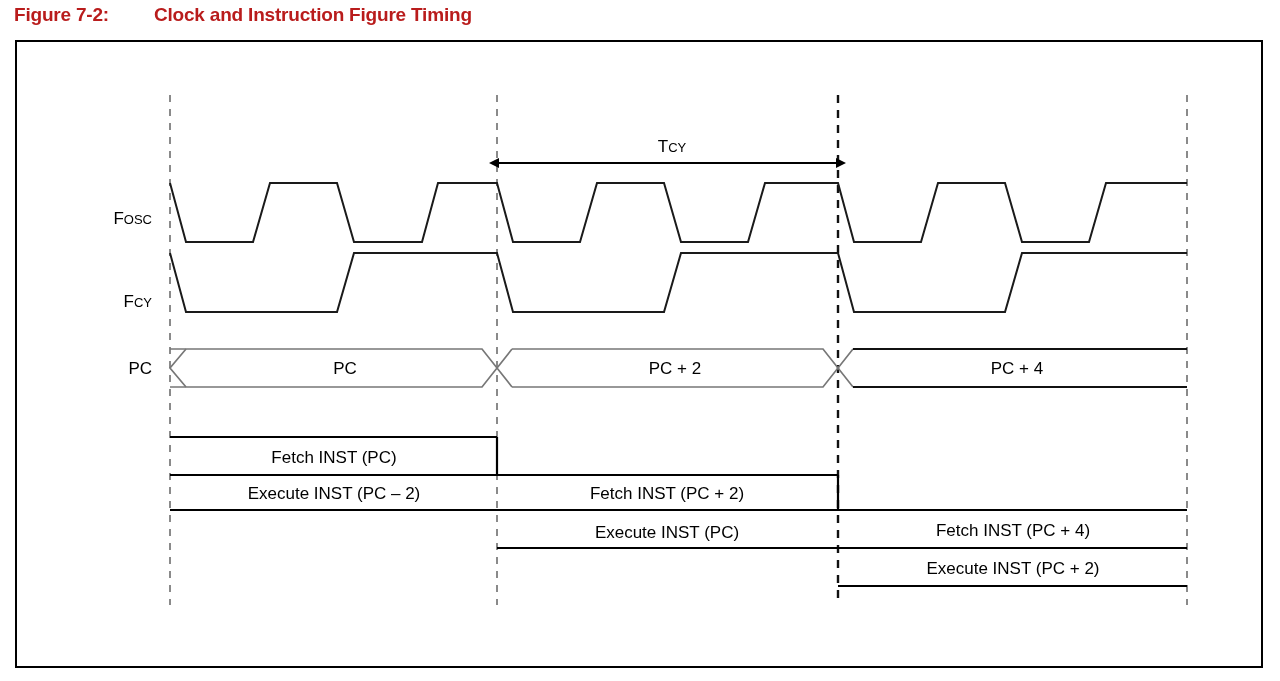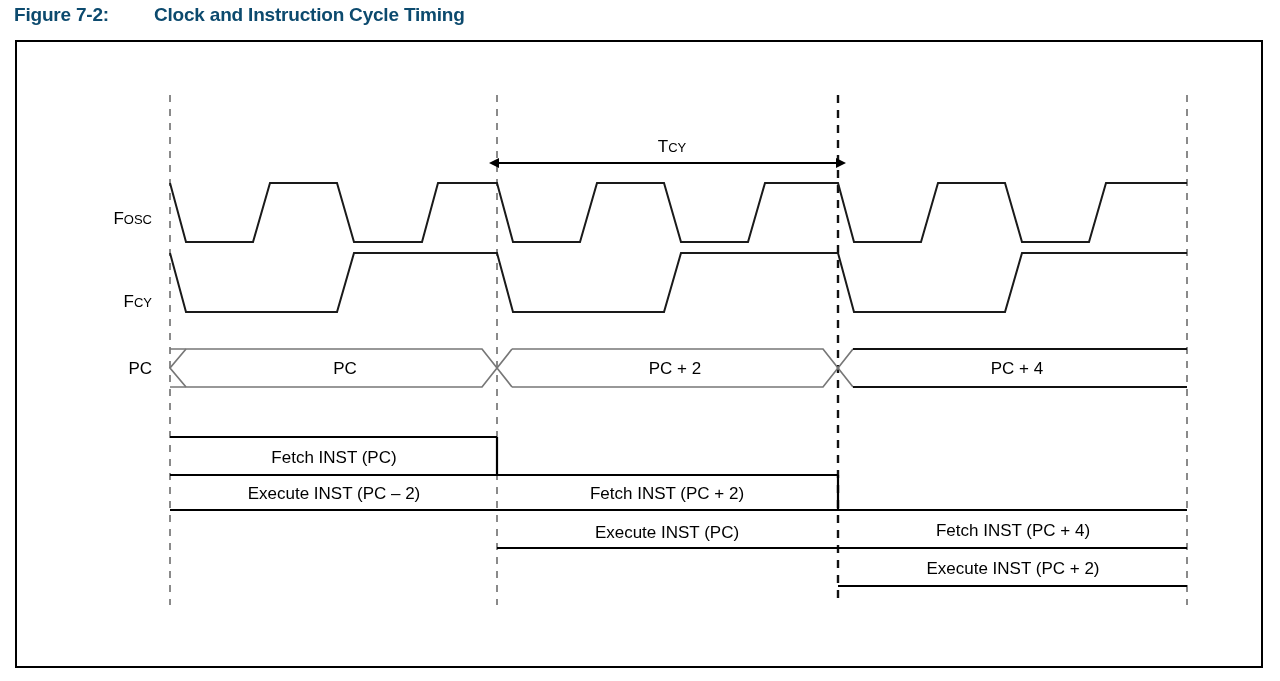--- a/index.html
+++ b/index.html
@@ -16,21 +16,21 @@
   }
   .fig-header {
     position: absolute;
     left: 14px; top: 4px;
     width: 1250px;
     height: 28px;
     display: flex;
     align-items: flex-start;
     font-weight: bold;
     font-size: 19px;
-    color: #0c4a6e;
+    color: #b91c1c;
     letter-spacing: -0.2px;
   }
   .fig-label {
     width: 140px;
     flex: 0 0 140px;
   }
   .fig-title { flex: 1 1 auto; }
   .fig-frame {
     position: absolute;
     left: 15px; top: 40px;
@@ -79,21 +79,21 @@
   }
   text.tcy-label tspan.sc { font-size: 13px; }
 </style>
 </head>
 <body>
 
 <div id="page">
 
   <div class="fig-header">
     <span class="fig-label">Figure 7-2:</span>
-    <span class="fig-title">Clock and Instruction Cycle Timing</span>
+    <span class="fig-title">Clock and Instruction Figure Timing</span>
   </div>
 
   <div class="fig-frame"></div>
 
   <svg class="diagram" viewBox="0 0 1280 681">
     <defs>
       <marker id="arrL" markerWidth="12" markerHeight="10" refX="10" refY="5" orient="auto" markerUnits="userSpaceOnUse">
         <path d="M10,0 L10,10 L0,5 z" fill="#000000"></path>
       </marker>
       <marker id="arrR" markerWidth="12" markerHeight="10" refX="2" refY="5" orient="auto" markerUnits="userSpaceOnUse">

